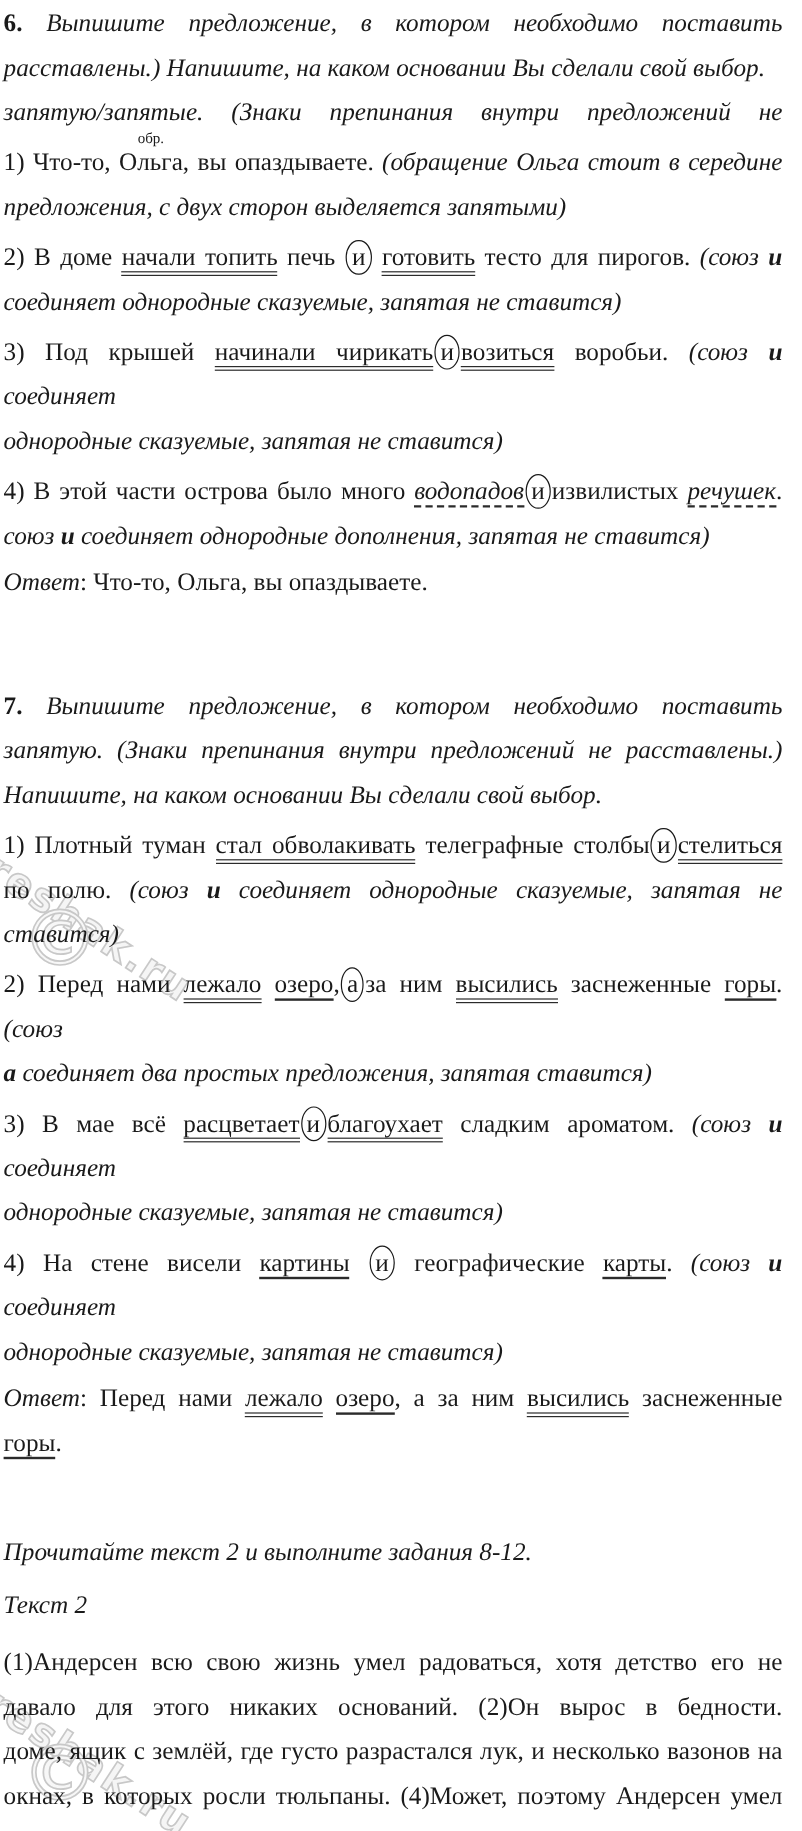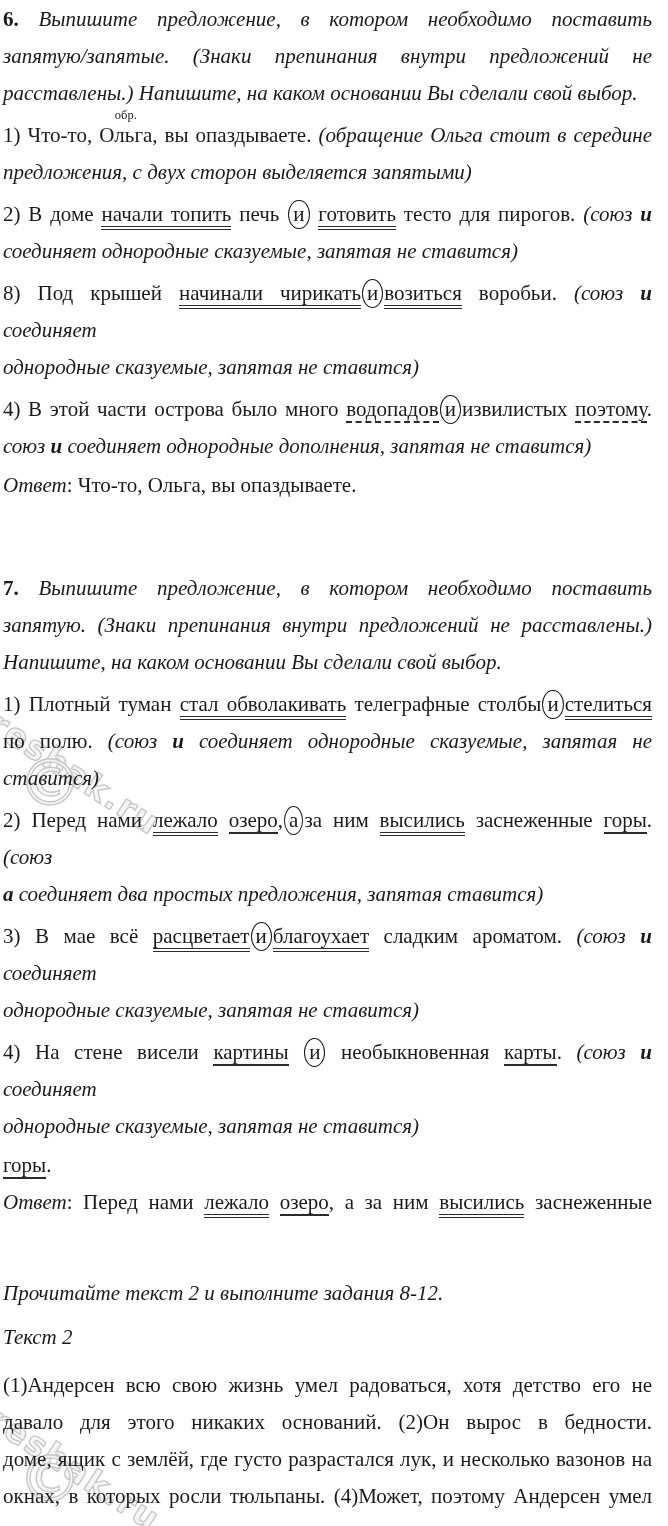--- a/index.html
+++ b/index.html
@@ -32,21 +32,21 @@
   .ln { text-align: justify; }
   .ln.j { text-align-last: justify; }
 
   
   .s-r  { }
   .s-b  { font-weight: 700; }
   .s-i  { font-style: italic; }
   .s-bi { font-style: italic; font-weight: 700; }
   .s-u1 { border-bottom: 2px solid #2b2b2b; }             
   .s-u2 { border-bottom: 4.5px double #2b2b2b; }          
-  .s-ud { border-bottom: 2px dashed #2b2b2b; }            
+  .s-ud { border-bottom: 2px dashed #2b2b2b; font-style: italic; }            
   .s-c  {                                                  
     border: 1.5px solid #1a1a1a;
     border-radius: 50%;
     padding: 1px 4px 2px;
     margin: 0 1px;
   }
   .labeled { position: relative; }
   .wlabel {
     position: absolute;
     top: -14px; left: 50%;
@@ -95,37 +95,37 @@
 </div>
 <div class="wm wm-2" aria-hidden="true">
   <span class="wm-text">reshak.ru</span>
   <span class="wm-sym">©</span>
 </div>
 
 <div class="doc">
   <div>
       <div class="block v-prompt">
         <div class="ln j"><span class="s-b">6. </span><span class="s-i">Выпишите предложение, в котором необходимо поставить</span></div>
+        <div class="ln"><span class="s-i">расставлены.) Напишите, на каком основании Вы сделали свой выбор.</span></div>
         <div class="ln j"><span class="s-i">запятую/запятые. (Знаки препинания внутри предложений не</span></div>
-        <div class="ln"><span class="s-i">расставлены.) Напишите, на каком основании Вы сделали свой выбор.</span></div>
       </div>
       <div class="block v-item">
         <div class="ln j"><span class="s-r">1) Что-то, </span><span class="s-r labeled">Ольга<span class="wlabel">обр.</span></span><span class="s-r">, вы опаздываете. </span><span class="s-i">(обращение Ольга стоит в середине</span></div>
         <div class="ln"><span class="s-i">предложения, с двух сторон выделяется запятыми)</span></div>
       </div>
       <div class="block v-item">
         <div class="ln j"><span class="s-r">2) В доме </span><span class="s-u2">начали топить</span><span class="s-r"> печь </span><span class="s-c">и</span><span class="s-r"> </span><span class="s-u2">готовить</span><span class="s-r"> тесто для пирогов. </span><span class="s-i">(союз </span><span class="s-bi">и</span></div>
         <div class="ln"><span class="s-i">соединяет однородные сказуемые, запятая не ставится)</span></div>
       </div>
       <div class="block v-item">
-        <div class="ln j"><span class="s-r">8) Под крышей </span><span class="s-u2">начинали чирикать</span><span class="s-c">и</span><span class="s-u2">возиться</span><span class="s-r"> воробьи. </span><span class="s-i">(союз </span><span class="s-bi">и</span><span class="s-i"> соединяет</span></div>
+        <div class="ln j"><span class="s-r">3) Под крышей </span><span class="s-u2">начинали чирикать</span><span class="s-c">и</span><span class="s-u2">возиться</span><span class="s-r"> воробьи. </span><span class="s-i">(союз </span><span class="s-bi">и</span><span class="s-i"> соединяет</span></div>
         <div class="ln"><span class="s-i">однородные сказуемые, запятая не ставится)</span></div>
       </div>
       <div class="block v-item">
-        <div class="ln j"><span class="s-r">4) В этой части острова было много </span><span class="s-ud">водопадов</span><span class="s-c">и</span><span class="s-r">извилистых </span><span class="s-ud">поэтому</span><span class="s-r">.</span></div>
+        <div class="ln j"><span class="s-r">4) В этой части острова было много </span><span class="s-ud">водопадов</span><span class="s-c">и</span><span class="s-r">извилистых </span><span class="s-ud">речушек</span><span class="s-r">.</span></div>
         <div class="ln"><span class="s-i">союз </span><span class="s-bi">и</span><span class="s-i"> соединяет однородные дополнения, запятая не ставится)</span></div>
       </div>
       <div class="block v-answer">
         <div class="ln"><span class="s-i">Ответ</span><span class="s-r">: Что-то, Ольга, вы опаздываете.</span></div>
       </div>
       <div class="block v-prompt">
         <div class="ln j"><span class="s-b">7. </span><span class="s-i">Выпишите предложение, в котором необходимо поставить</span></div>
         <div class="ln j"><span class="s-i">запятую. (Знаки препинания внутри предложений не расставлены.)</span></div>
         <div class="ln"><span class="s-i">Напишите, на каком основании Вы сделали свой выбор.</span></div>
       </div>
@@ -135,26 +135,26 @@
       </div>
       <div class="block v-item">
         <div class="ln j"><span class="s-r">2) Перед нами </span><span class="s-u2">лежало</span><span class="s-r"> </span><span class="s-u1">озеро</span><span class="s-r">,</span><span class="s-c">а</span><span class="s-r">за ним </span><span class="s-u2">высились</span><span class="s-r"> заснеженные </span><span class="s-u1">горы</span><span class="s-r">. </span><span class="s-i">(союз</span></div>
         <div class="ln"><span class="s-bi">а</span><span class="s-i"> соединяет два простых предложения, запятая ставится)</span></div>
       </div>
       <div class="block v-item">
         <div class="ln j"><span class="s-r">3) В мае всё </span><span class="s-u2">расцветает</span><span class="s-c">и</span><span class="s-u2">благоухает</span><span class="s-r"> сладким ароматом. </span><span class="s-i">(союз </span><span class="s-bi">и</span><span class="s-i"> соединяет</span></div>
         <div class="ln"><span class="s-i">однородные сказуемые, запятая не ставится)</span></div>
       </div>
       <div class="block v-item">
-        <div class="ln j"><span class="s-r">4) На стене висели </span><span class="s-u1">картины</span><span class="s-r"> </span><span class="s-c">и</span><span class="s-r"> необыкновенная </span><span class="s-u1">карты</span><span class="s-r">. </span><span class="s-i">(союз </span><span class="s-bi">и</span><span class="s-i"> соединяет</span></div>
+        <div class="ln j"><span class="s-r">4) На стене висели </span><span class="s-u1">картины</span><span class="s-r"> </span><span class="s-c">и</span><span class="s-r"> географические </span><span class="s-u1">карты</span><span class="s-r">. </span><span class="s-i">(союз </span><span class="s-bi">и</span><span class="s-i"> соединяет</span></div>
         <div class="ln"><span class="s-i">однородные сказуемые, запятая не ставится)</span></div>
       </div>
       <div class="block v-answer">
+        <div class="ln j"><span class="s-i">Ответ</span><span class="s-r">: Перед нами </span><span class="s-u2">лежало</span><span class="s-r"> </span><span class="s-u1">озеро</span><span class="s-r">, а за ним </span><span class="s-u2">высились</span><span class="s-r"> заснеженные</span></div>
         <div class="ln"><span class="s-u1">горы</span><span class="s-r">.</span></div>
-        <div class="ln j"><span class="s-i">Ответ</span><span class="s-r">: Перед нами </span><span class="s-u2">лежало</span><span class="s-r"> </span><span class="s-u1">озеро</span><span class="s-r">, а за ним </span><span class="s-u2">высились</span><span class="s-r"> заснеженные</span></div>
       </div>
       <div class="block v-note">
         <div class="ln"><span class="s-i">Прочитайте текст 2 и выполните задания 8-12.</span></div>
       </div>
       <div class="block v-label">
         <div class="ln"><span class="s-i">Текст 2</span></div>
       </div>
       <div class="block v-body">
         <div class="ln j"><span class="s-r">(1)Андерсен всю свою жизнь умел радоваться, хотя детство его не</span></div>
         <div class="ln j"><span class="s-r">давало для этого никаких оснований. (2)Он вырос в бедности.</span></div>

